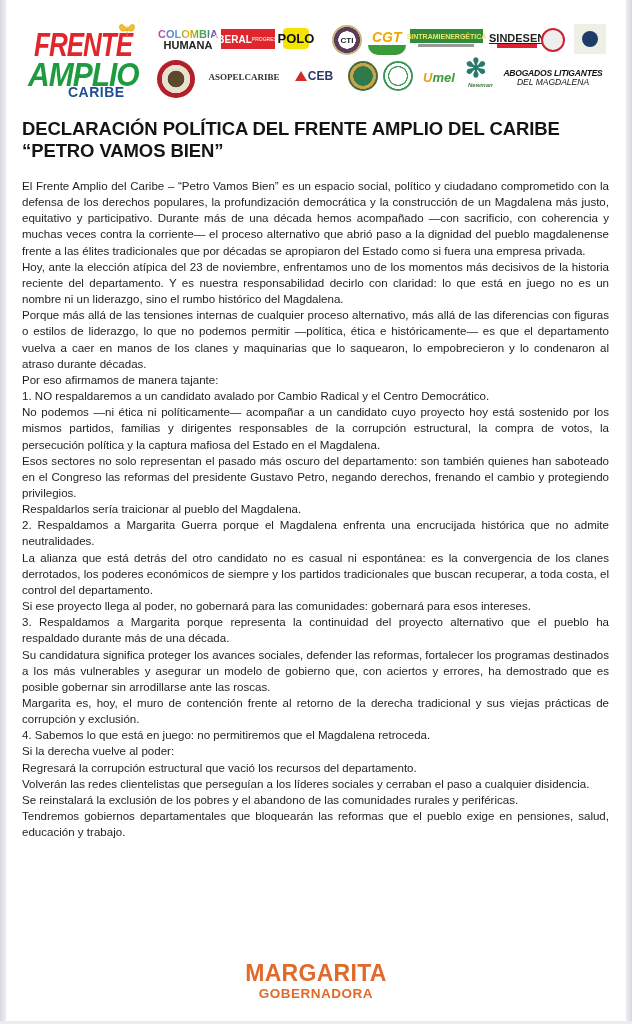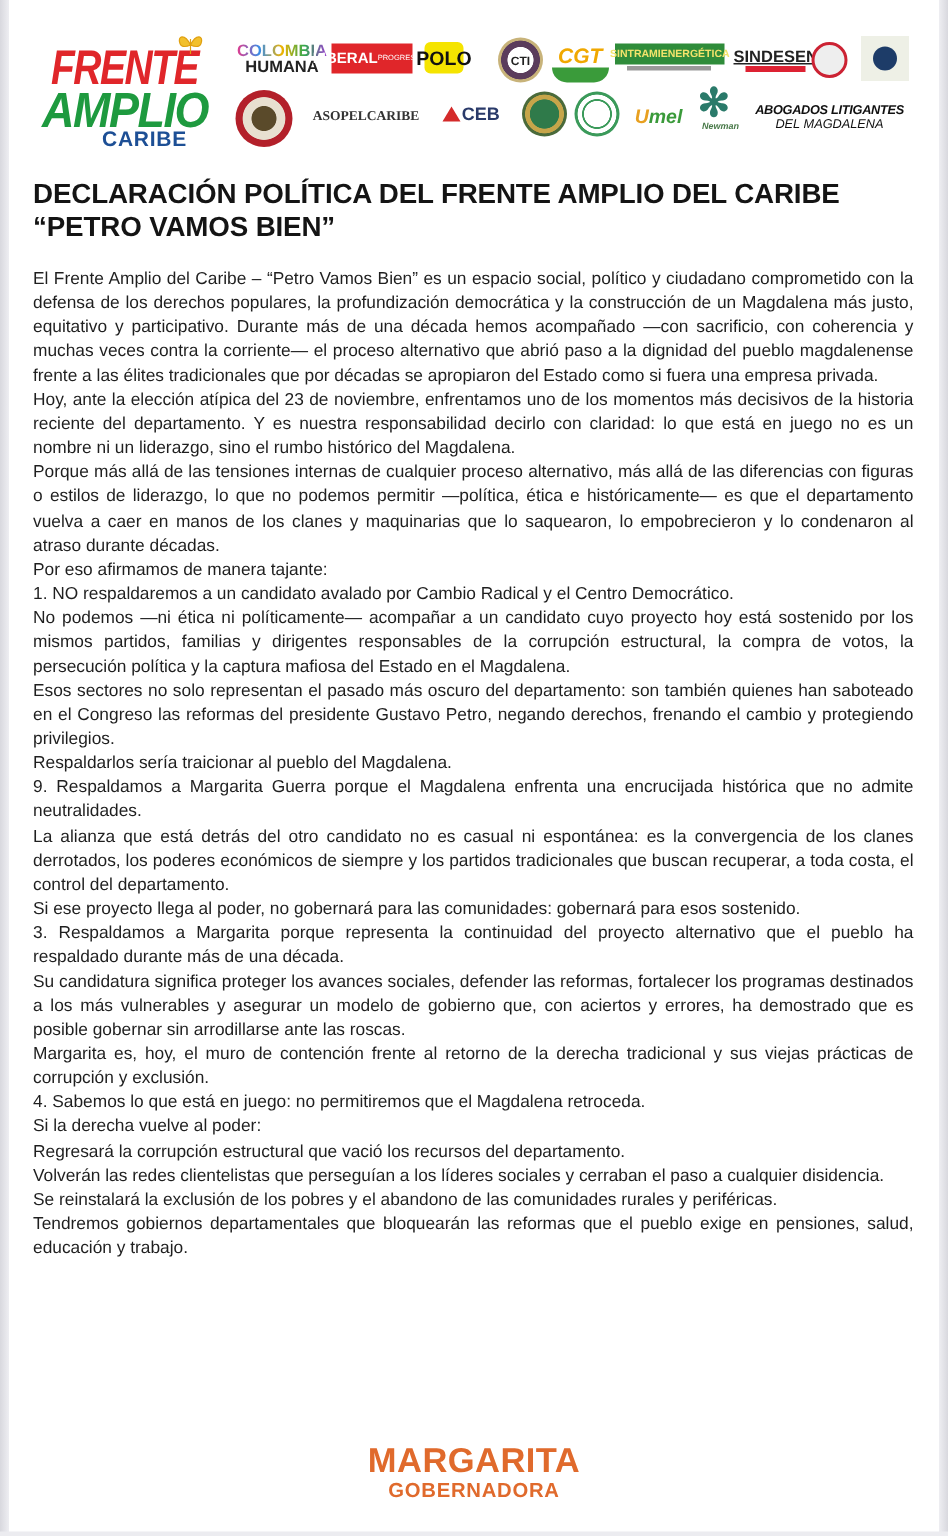--- a/index.html
+++ b/index.html
@@ -142,23 +142,23 @@
 
 <main class="body">
   <p>El Frente Amplio del Caribe – “Petro Vamos Bien” es un espacio social, político y ciudadano comprometido con la defensa de los derechos populares, la profundización democrática y la construcción de un Magdalena más justo, equitativo y participativo. Durante más de una década hemos acompañado —con sacrificio, con coherencia y muchas veces contra la corriente— el proceso alternativo que abrió paso a la dignidad del pueblo magdalenense frente a las élites tradicionales que por décadas se apropiaron del Estado como si fuera una empresa privada.</p>
   <p>Hoy, ante la elección atípica del 23 de noviembre, enfrentamos uno de los momentos más decisivos de la historia reciente del departamento. Y es nuestra responsabilidad decirlo con claridad: lo que está en juego no es un nombre ni un liderazgo, sino el rumbo histórico del Magdalena.</p>
   <p>Porque más allá de las tensiones internas de cualquier proceso alternativo, más allá de las diferencias con figuras o estilos de liderazgo, lo que no podemos permitir —política, ética e históricamente— es que el departamento vuelva a caer en manos de los clanes y maquinarias que lo saquearon, lo empobrecieron y lo condenaron al atraso durante décadas.</p>
   <p>Por eso afirmamos de manera tajante:</p>
   <p>1. NO respaldaremos a un candidato avalado por Cambio Radical y el Centro Democrático.</p>
   <p>No podemos —ni ética ni políticamente— acompañar a un candidato cuyo proyecto hoy está sostenido por los mismos partidos, familias y dirigentes responsables de la corrupción estructural, la compra de votos, la persecución política y la captura mafiosa del Estado en el Magdalena.</p>
   <p>Esos sectores no solo representan el pasado más oscuro del departamento: son también quienes han saboteado en el Congreso las reformas del presidente Gustavo Petro, negando derechos, frenando el cambio y protegiendo privilegios.</p>
   <p>Respaldarlos sería traicionar al pueblo del Magdalena.</p>
-  <p>9. Respaldamos a Margarita Guerra porque el Magdalena enfrenta una encrucijada histórica que no admite neutralidades.</p>
+  <p>2. Respaldamos a Margarita Guerra porque el Magdalena enfrenta una encrucijada histórica que no admite neutralidades.</p>
   <p>La alianza que está detrás del otro candidato no es casual ni espontánea: es la convergencia de los clanes derrotados, los poderes económicos de siempre y los partidos tradicionales que buscan recuperar, a toda costa, el control del departamento.</p>
-  <p>Si ese proyecto llega al poder, no gobernará para las comunidades: gobernará para esos sostenido.</p>
+  <p>Si ese proyecto llega al poder, no gobernará para las comunidades: gobernará para esos intereses.</p>
   <p>3. Respaldamos a Margarita porque representa la continuidad del proyecto alternativo que el pueblo ha respaldado durante más de una década.</p>
   <p>Su candidatura significa proteger los avances sociales, defender las reformas, fortalecer los programas destinados a los más vulnerables y asegurar un modelo de gobierno que, con aciertos y errores, ha demostrado que es posible gobernar sin arrodillarse ante las roscas.</p>
   <p>Margarita es, hoy, el muro de contención frente al retorno de la derecha tradicional y sus viejas prácticas de corrupción y exclusión.</p>
   <p>4. Sabemos lo que está en juego: no permitiremos que el Magdalena retroceda.</p>
   <p>Si la derecha vuelve al poder:</p>
   <p>Regresará la corrupción estructural que vació los recursos del departamento.</p>
   <p>Volverán las redes clientelistas que perseguían a los líderes sociales y cerraban el paso a cualquier disidencia.</p>
   <p>Se reinstalará la exclusión de los pobres y el abandono de las comunidades rurales y periféricas.</p>
   <p>Tendremos gobiernos departamentales que bloquearán las reformas que el pueblo exige en pensiones, salud, educación y trabajo.</p>
 </main>

